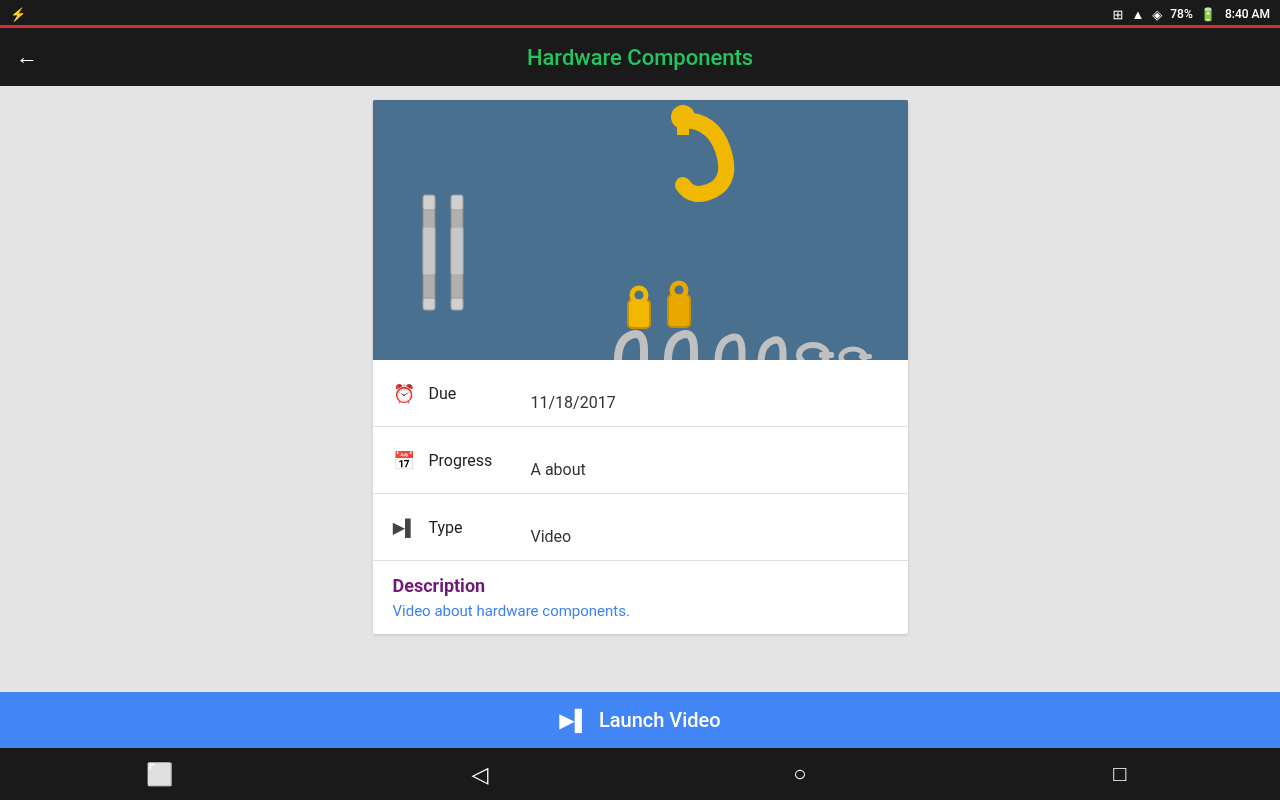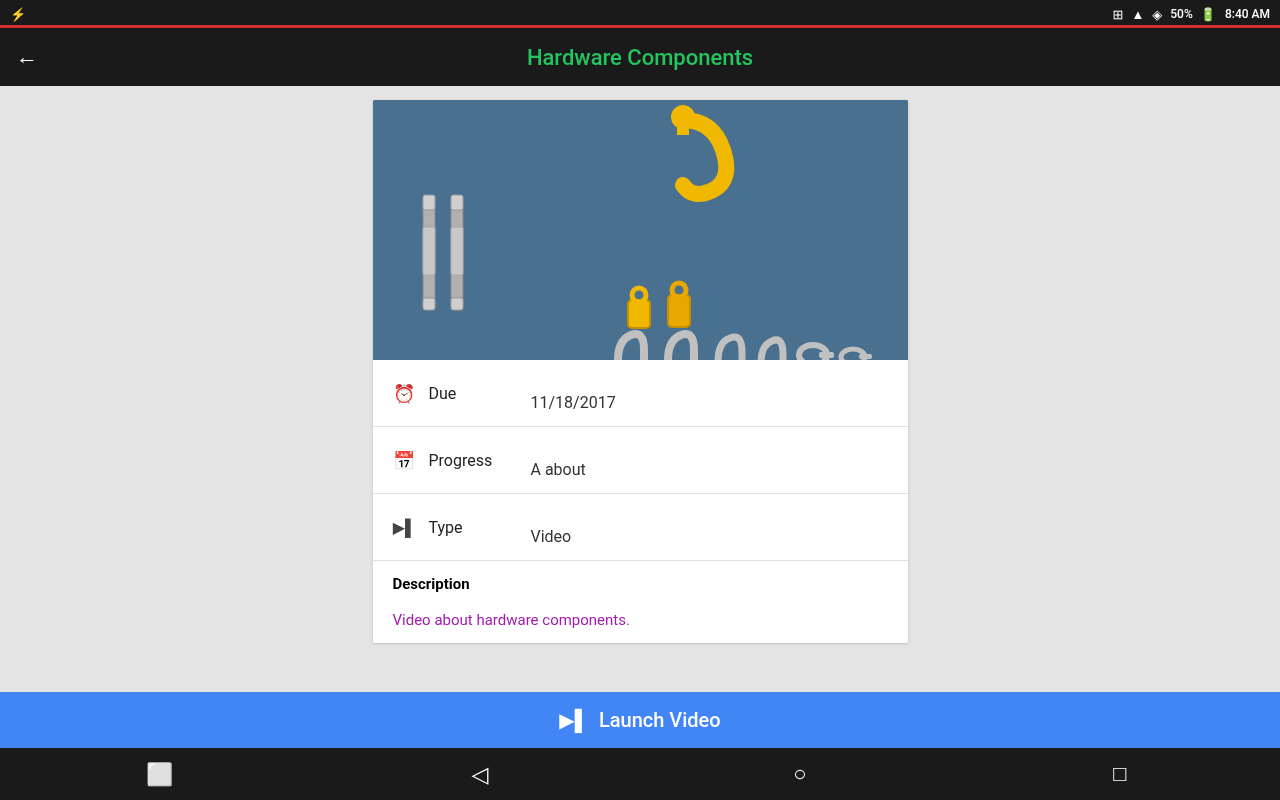--- a/index.html
+++ b/index.html
@@ -151,28 +151,28 @@
       border-radius: 50%;
       background: #f5c518;
       flex-shrink: 0;
     }
 
     
     .description-section {
       padding: 14px 20px;
     }
     .description-title {
-      font-size: 15px;
+      font-size: 18px;
       font-weight: 700;
-      color: #000000;
-      margin-bottom: 18px;
+      color: #701a75;
+      margin-bottom: 6px;
     }
     .description-text {
       font-size: 15px;
-      color: #a21caf;
+      color: #3b82f6;
     }
 
     
     .launch-bar {
       width: 100%;
       height: 56px;
       background: #4285f4;
       display: flex;
       align-items: center;
       justify-content: center;
@@ -215,21 +215,21 @@
 <body>
 
 <div class="status-bar">
   <div class="status-left">
     <span class="status-icon">⚡</span>
   </div>
   <div class="status-right">
     <span class="status-icon">⊞</span>
     <span class="status-icon">▲</span>
     <span class="status-icon">◈</span>
-    <span class="status-text">50%</span>
+    <span class="status-text">78%</span>
     <span class="status-icon">🔋</span>
     <span class="status-text">8:40 AM</span>
   </div>
 </div>
 
 <div class="nav-bar">
   <div class="back-button">←</div>
   <div class="nav-title">Hardware Components</div>
 </div>
 

